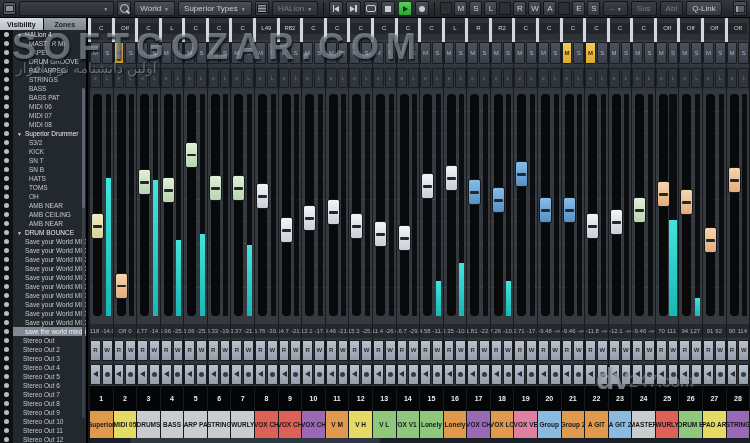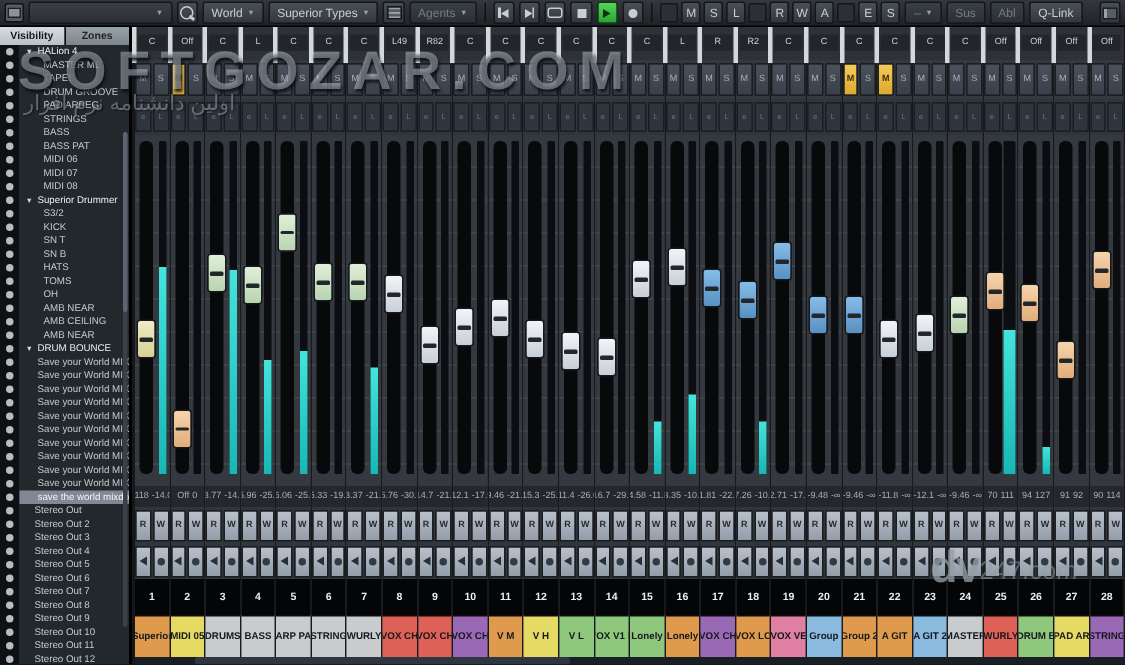--- a/index.html
+++ b/index.html
@@ -96,21 +96,21 @@
   .nm-r{background:#dd6156;} .nm-p{background:#9a69b5;} .nm-gr{background:#8fc77d;}
   .nm-b{background:#8abade;} .nm-pk{background:#df7fa2;}
   #hscroll{position:absolute;left:0;bottom:0;width:660px;height:5px;background:#1a1f26;}
   #hscroll i{display:block;height:5px;width:250px;margin-left:40px;background:#2e3741;border-radius:2px;}
 
   
   .wm{position:absolute;pointer-events:none;z-index:60;white-space:nowrap;}
   #wm-main{left:12px;top:26px;font-size:36px;font-weight:bold;letter-spacing:7px;
     color:rgba(228,234,240,.40);text-shadow:1px 2px 2px rgba(8,14,24,.85);}
   #wm-sub{left:16px;top:60px;font-size:14px;color:rgba(208,215,223,.38);text-shadow:1px 1px 1px rgba(8,14,24,.6);}
-  #wm-corner{left:620px;top:362px;color:rgba(148,156,165,.78);font-size:17px;}
+  #wm-corner{left:596px;top:362px;color:rgba(148,156,165,.78);font-size:17px;}
   #wm-corner b{font-size:30px;vertical-align:-2px;letter-spacing:-1px;}
   #wm-corner span{opacity:.7;}
 </style>
 </head>
 <body>
 
 <div id="app">
 
   <div id="toolbar">
     <div id="app-icon">
@@ -128,21 +128,21 @@
         <span class="arr">▼</span>
       </div>
     <div class="tbtn">
         <span>Superior Types</span>
         <span class="arr">▼</span>
       </div>
     <div class="tbtn sq">
         <span class="gridico"></span>
       </div>
     <div class="tbtn dim">
-        <span>Agents</span>
+        <span>HALion</span>
         <span class="arr">▼</span>
       </div>
     <div class="sep"></div>
     <div class="tbtn sq">
         <span class="tbar"></span>
         <span class="tri-l"></span>
       </div>
     <div class="tbtn sq">
         <span class="tri-r"></span>
         <span class="tbar"></span>

